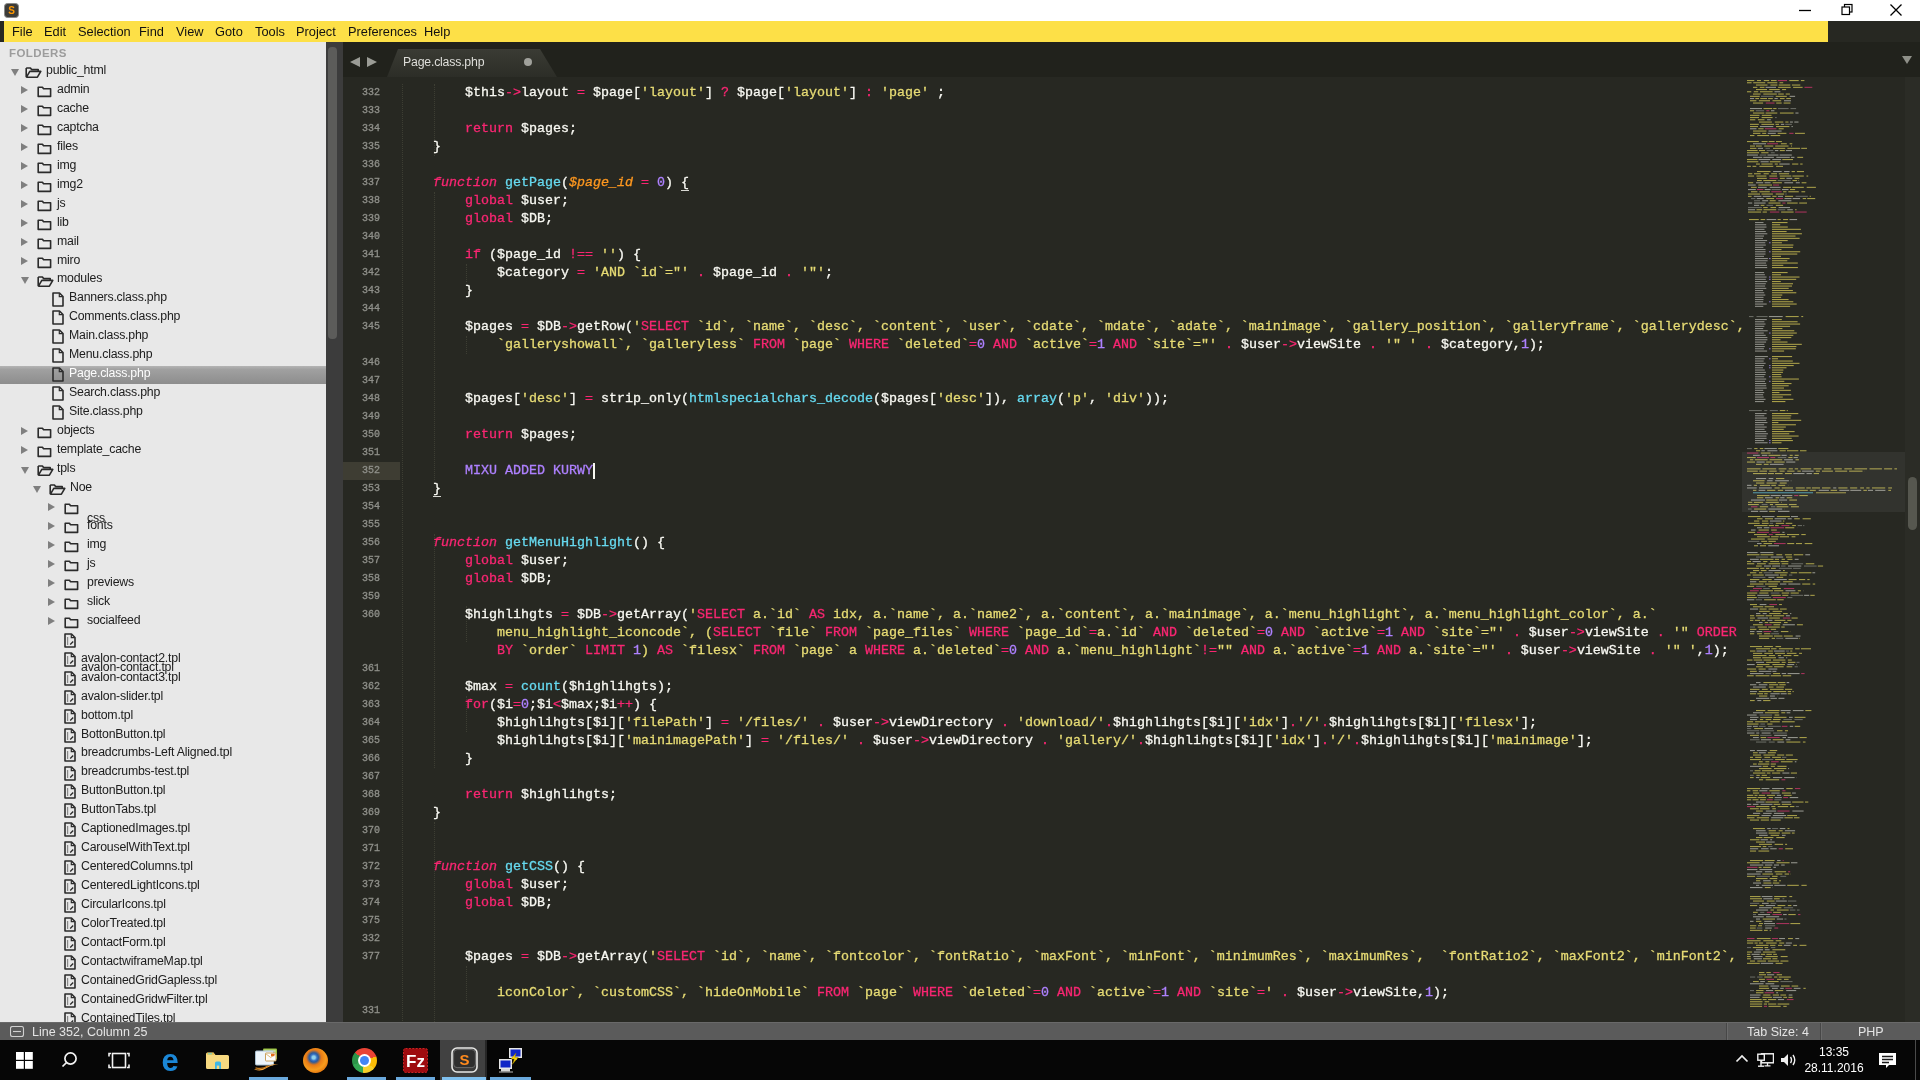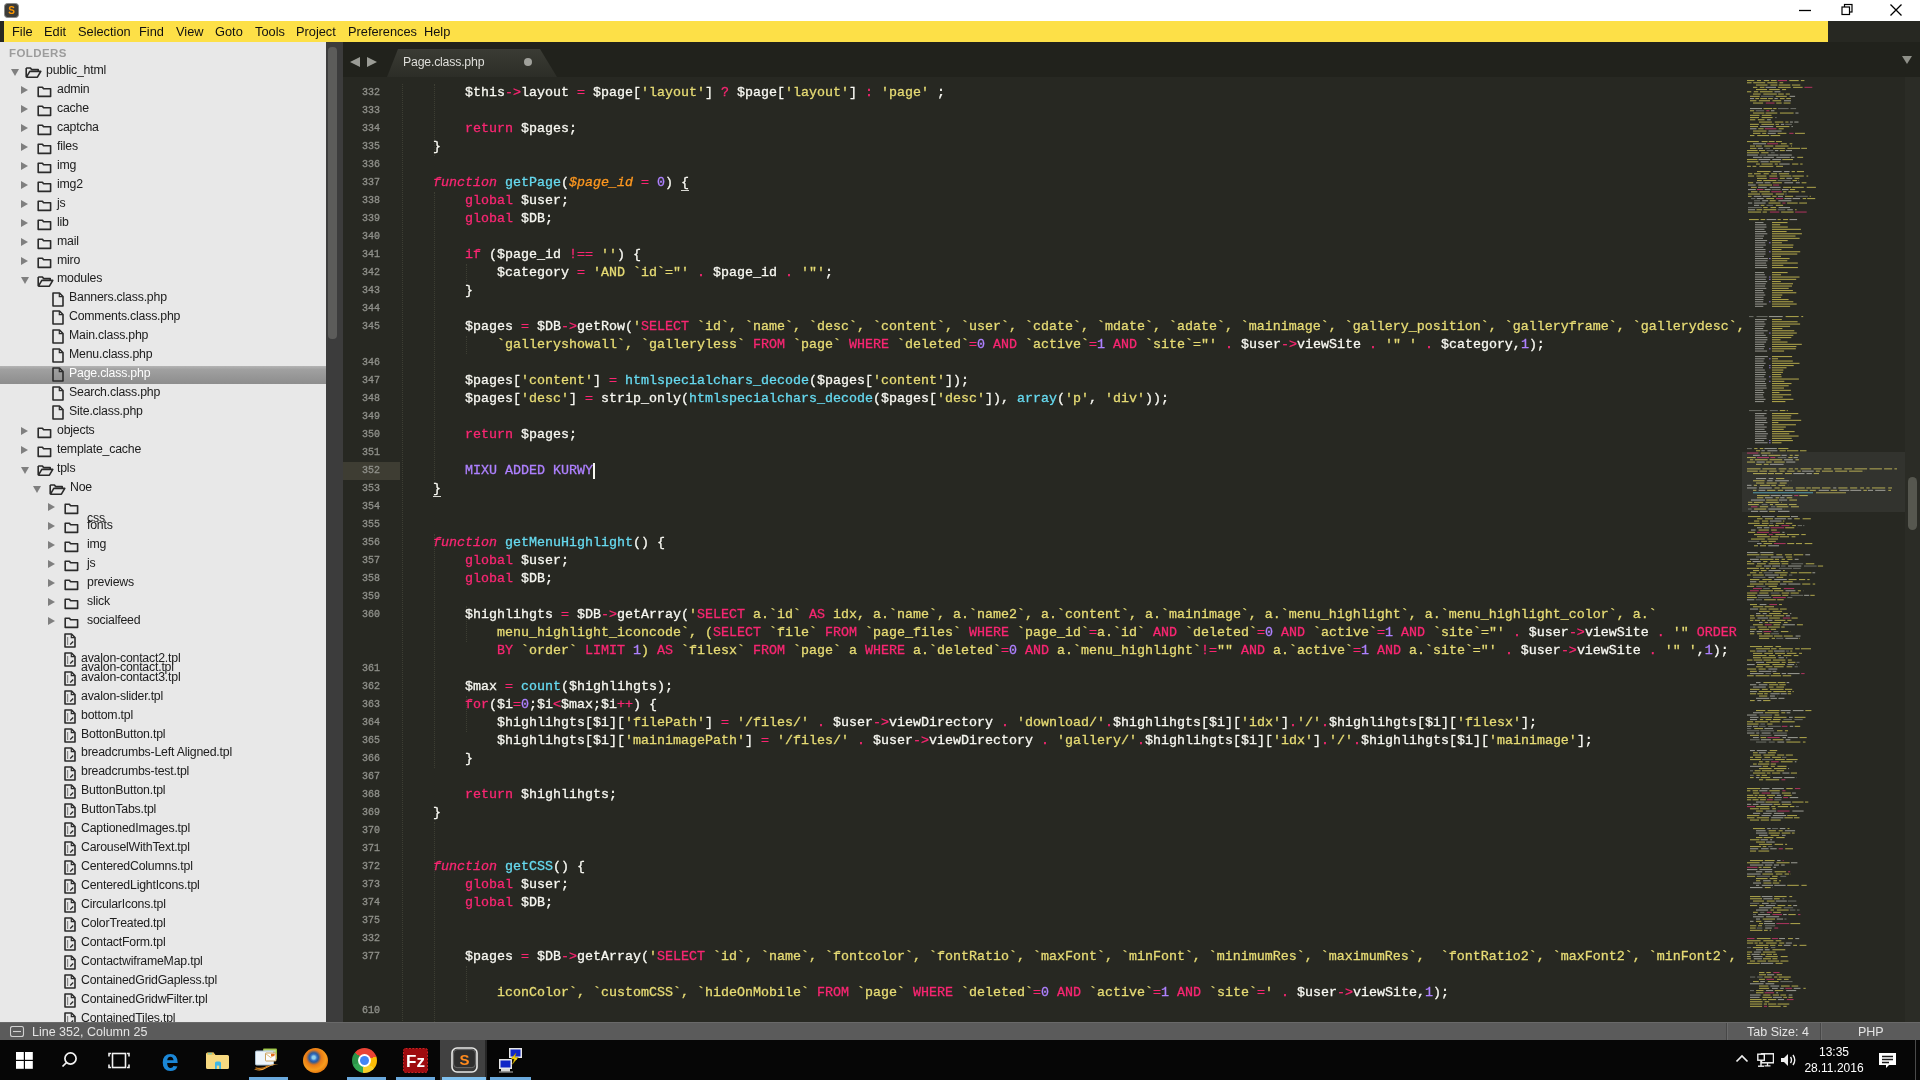--- a/index.html
+++ b/index.html
@@ -440,33 +440,32 @@
 <div class="ln" style="top:709px">368</div>
 <div class="ln" style="top:727px">369</div>
 <div class="ln" style="top:745px">370</div>
 <div class="ln" style="top:763px">371</div>
 <div class="ln" style="top:781px">372</div>
 <div class="ln" style="top:799px">373</div>
 <div class="ln" style="top:817px">374</div>
 <div class="ln" style="top:835px">375</div>
 <div class="ln" style="top:853px">332</div>
 <div class="ln" style="top:871px">377</div>
-<div class="ln" style="top:925px">610</div>
+<div class="ln" style="top:925px">331</div>
 <div class="cr" style="top:7px;left:122px"><span class="w">$this</span><span class="p">-&gt;</span><span class="w">layout </span><span class="p">=</span><span class="w"> $page[</span><span class="y">'layout'</span><span class="w">] </span><span class="p">?</span><span class="w"> $page[</span><span class="y">'layout'</span><span class="w">] </span><span class="p">:</span><span class="w"> </span><span class="y">'page'</span><span class="w"> ;</span></div>
 <div class="cr" style="top:43px;left:122px"><span class="p">return</span><span class="w"> $pages;</span></div>
 <div class="cr" style="top:61px;left:90px"><span class="w">}</span></div>
 <div class="cr" style="top:97px;left:90px"><span class="pi">function </span><span class="c">getPage</span><span class="w">(</span><span class="oi">$page_id</span><span class="w"> </span><span class="p">=</span><span class="w"> </span><span class="v">0</span><span class="w">) </span><span class="wu">{</span></div>
 <div class="cr" style="top:115px;left:122px"><span class="p">global</span><span class="w"> $user;</span></div>
 <div class="cr" style="top:133px;left:122px"><span class="p">global</span><span class="w"> $DB;</span></div>
 <div class="cr" style="top:169px;left:122px"><span class="p">if</span><span class="w"> ($page_id </span><span class="p">!==</span><span class="w"> </span><span class="y">''</span><span class="w">) {</span></div>
 <div class="cr" style="top:187px;left:154px"><span class="w">$category </span><span class="p">=</span><span class="w"> </span><span class="y">'AND `id`="'</span><span class="w"> </span><span class="p">.</span><span class="w"> $page_id </span><span class="p">.</span><span class="w"> </span><span class="y">'"'</span><span class="w">;</span></div>
 <div class="cr" style="top:205px;left:122px"><span class="w">}</span></div>
 <div class="cr" style="top:241px;left:122px"><span class="w">$pages </span><span class="p">=</span><span class="w"> $DB</span><span class="p">-&gt;</span><span class="w">getRow(</span><span class="y">'</span><span class="p">SELECT</span><span class="y"> `id`, `name`, `desc`, `content`, `user`, `cdate`, `mdate`, `adate`, `mainimage`, `gallery_position`, `galleryframe`, `gallerydesc`,</span></div>
 <div class="cr" style="top:259px;left:154px"><span class="y">`galleryshowall`, `galleryless` </span><span class="p">FROM</span><span class="y"> `page` </span><span class="p">WHERE</span><span class="y"> `deleted`</span><span class="p">=</span><span class="v">0</span><span class="y"> </span><span class="p">AND</span><span class="y"> `active`</span><span class="p">=</span><span class="v">1</span><span class="y"> </span><span class="p">AND</span><span class="y"> `site`="'</span><span class="w"> </span><span class="p">.</span><span class="w"> $user</span><span class="p">-&gt;</span><span class="w">viewSite </span><span class="p">.</span><span class="w"> </span><span class="y">'" '</span><span class="w"> </span><span class="p">.</span><span class="w"> $category,</span><span class="v">1</span><span class="w">);</span></div>
-<div class="cr" style="top:295px;left:122px"><span class="w">$pages[</span><span class="y">'content'</span><span class="w">] </span><span class="p">=</span><span class="w"> </span><span class="c">htmlspecialchars_decode</span><span class="w">($pages[</span><span class="y">'content'</span><span class="w">]);</span></div>
 <div class="cr" style="top:313px;left:122px"><span class="w">$pages[</span><span class="y">'desc'</span><span class="w">] </span><span class="p">=</span><span class="w"> strip_only(</span><span class="c">htmlspecialchars_decode</span><span class="w">($pages[</span><span class="y">'desc'</span><span class="w">]), </span><span class="c">array</span><span class="w">(</span><span class="y">'p'</span><span class="w">, </span><span class="y">'div'</span><span class="w">));</span></div>
 <div class="cr" style="top:349px;left:122px"><span class="p">return</span><span class="w"> $pages;</span></div>
 <div class="cr" style="top:385px;left:122px"><span class="v">MIXU ADDED KURWY</span></div>
 <div class="cr" style="top:403px;left:90px"><span class="wu">}</span></div>
 <div class="cr" style="top:457px;left:90px"><span class="pi">function </span><span class="c">getMenuHighlight</span><span class="w">() {</span></div>
 <div class="cr" style="top:475px;left:122px"><span class="p">global</span><span class="w"> $user;</span></div>
 <div class="cr" style="top:493px;left:122px"><span class="p">global</span><span class="w"> $DB;</span></div>
 <div class="cr" style="top:529px;left:122px"><span class="w">$highlihgts </span><span class="p">=</span><span class="w"> $DB</span><span class="p">-&gt;</span><span class="w">getArray(</span><span class="y">'</span><span class="p">SELECT</span><span class="y"> a.`id` </span><span class="p">AS</span><span class="y"> idx, a.`name`, a.`name2`, a.`content`, a.`mainimage`, a.`menu_highlight`, a.`menu_highlight_color`, a.`</span></div>
 <div class="cr" style="top:547px;left:154px"><span class="y">menu_highlight_iconcode`, (</span><span class="p">SELECT</span><span class="y"> `file` </span><span class="p">FROM</span><span class="y"> `page_files` </span><span class="p">WHERE</span><span class="y"> `page_id`</span><span class="p">=</span><span class="y">a.`id` </span><span class="p">AND</span><span class="y"> `deleted`</span><span class="p">=</span><span class="v">0</span><span class="y"> </span><span class="p">AND</span><span class="y"> `active`</span><span class="p">=</span><span class="v">1</span><span class="y"> </span><span class="p">AND</span><span class="y"> `site`="'</span><span class="w"> </span><span class="p">.</span><span class="w"> $user</span><span class="p">-&gt;</span><span class="w">viewSite </span><span class="p">.</span><span class="w"> </span><span class="y">'" </span><span class="p">ORDER</span></div>
 <div class="cr" style="top:565px;left:154px"><span class="p">BY</span><span class="y"> `order` </span><span class="p">LIMIT</span><span class="y"> </span><span class="v">1</span><span class="y">) </span><span class="p">AS</span><span class="y"> `filesx` </span><span class="p">FROM</span><span class="y"> `page` a </span><span class="p">WHERE</span><span class="y"> a.`deleted`</span><span class="p">=</span><span class="v">0</span><span class="y"> </span><span class="p">AND</span><span class="y"> a.`menu_highlight`</span><span class="p">!=</span><span class="y">"" </span><span class="p">AND</span><span class="y"> a.`active`</span><span class="p">=</span><span class="v">1</span><span class="y"> </span><span class="p">AND</span><span class="y"> a.`site`="'</span><span class="w"> </span><span class="p">.</span><span class="w"> $user</span><span class="p">-&gt;</span><span class="w">viewSite </span><span class="p">.</span><span class="w"> </span><span class="y">'" '</span><span class="w">,</span><span class="v">1</span><span class="w">);</span></div>

